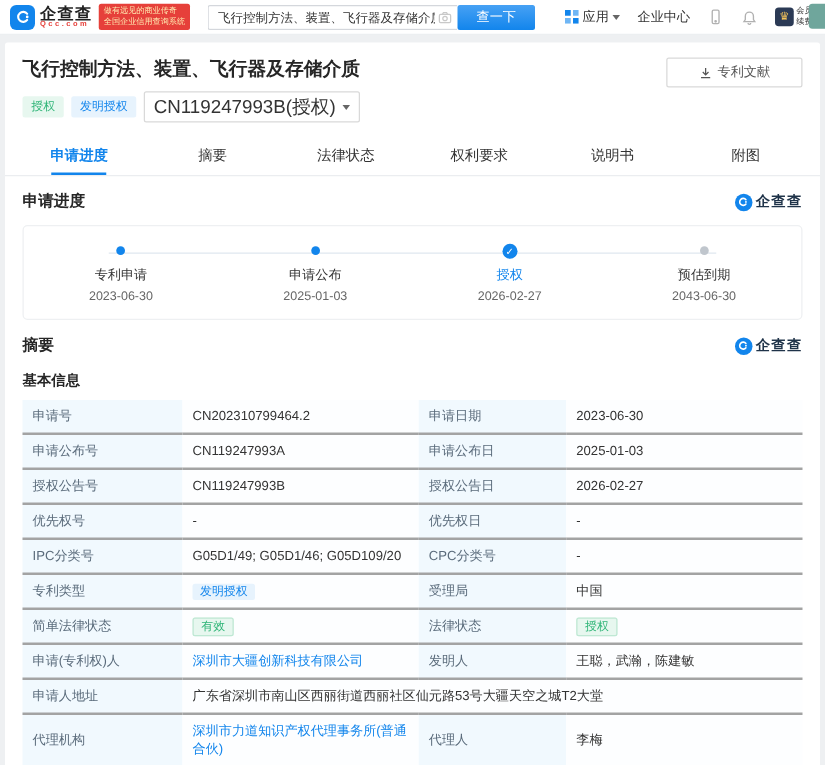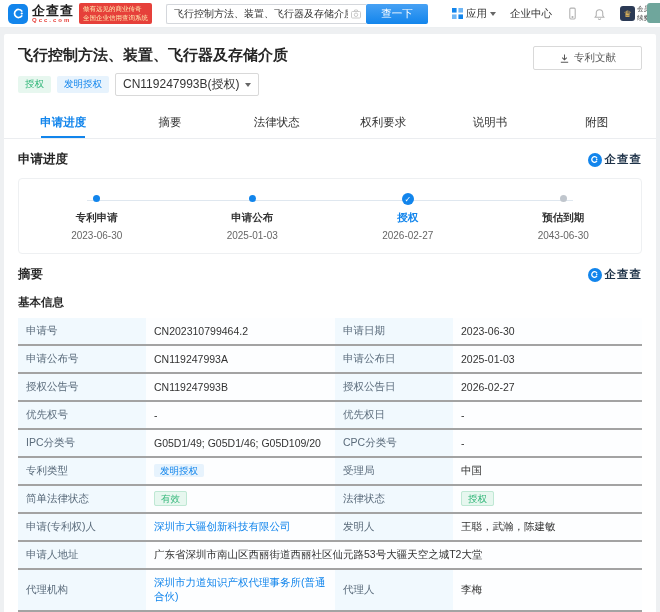--- a/index.html
+++ b/index.html
@@ -40,21 +40,21 @@
   
   .card { margin:6px 4px 0 4px; background:#fff; border-radius:2px; min-height:578px;
     padding:0 0 8px 0; }
   .title-block { padding:12px 14px 10px 14px; position:relative; }
   .page-title { font-size:15px; font-weight:bold; color:#262626; }
   .tag-row { margin-top:8px; display:flex; align-items:center; gap:6px; }
   .tag { font-size:9.5px; padding:2px 7px; border-radius:2px; }
   .tag-green { background:#e7f7ef; color:#2fb577; }
   .tag-blue  { background:#e7f3fd; color:#1285ec; }
   .pn-select { display:flex; align-items:center; gap:5px; border:1px solid #d9d9d9; border-radius:2px;
-    background:#fff; padding:2px 7px; font-size:12px; color:#333; cursor:pointer; }
+    background:#fff; padding:2px 7px; font-size:15px; color:#333; cursor:pointer; }
   .doc-btn { position:absolute; right:14px; top:12px; display:flex; align-items:center; gap:4px;
     border:1px solid #d9d9d9; border-radius:2px; background:#fff; font-size:10.5px; color:#555;
     padding:4px 25px; cursor:pointer; }
 
   
   .tabs { display:flex; border-bottom:1px solid #ebedf0; padding:0 6px; }
   .tab { flex:1; text-align:center; font-size:11.5px; color:#333; padding:9px 0 8px 0; cursor:pointer;
     position:relative; }
   .tab.active { color:#1285ec; font-weight:bold; }
   .tab.active::after { content:""; position:absolute; left:50%; transform:translateX(-50%);
@@ -73,21 +73,21 @@
   .timeline { margin-top:10px; border:1px solid #eef0f2; border-radius:4px; padding:16px 0 12px 0;
     position:relative; display:flex; }
   .timeline::before { content:""; position:absolute; top:21px; left:11%; right:11%; height:1px;
     background:#dfe7ef; }
   .milestone { flex:1; display:flex; flex-direction:column; align-items:center; position:relative; }
   .dot { width:7px; height:7px; border-radius:50%; background:#1285ec; margin-bottom:9px; z-index:1; }
   .dot.gray { background:#c0c6cd; }
   .dot-check { width:12px; height:12px; border-radius:50%; background:#1285ec; color:#fff;
     display:flex; align-items:center; justify-content:center; font-size:8px; margin-bottom:6px;
     margin-top:-2px; z-index:1; }
-  .ms-label { font-size:10.5px; color:#333;font-weight:bold; }
+  .ms-label { font-size:10.5px; color:#333; }
   .ms-label.blue { color:#1285ec; }
   .ms-date { font-size:10px; color:#666; margin-top:5px; }
 
   
   .sub-title { font-size:11.5px; font-weight:bold; color:#262626; margin:12px 0 8px 0; }
   table.info { width:100%; border-collapse:collapse; table-layout:fixed; }
   table.info td { border-bottom:2px solid #a3a3a3; font-size:10.5px; padding:6px 8px; height:24px;
     vertical-align:middle; word-break:break-all; }
   td.lbl { background:#f1f9fe; color:#5a6b7b; width:128px; }
   td.lbl2 { background:#f1f9fe; color:#5a6b7b; width:118px; }

